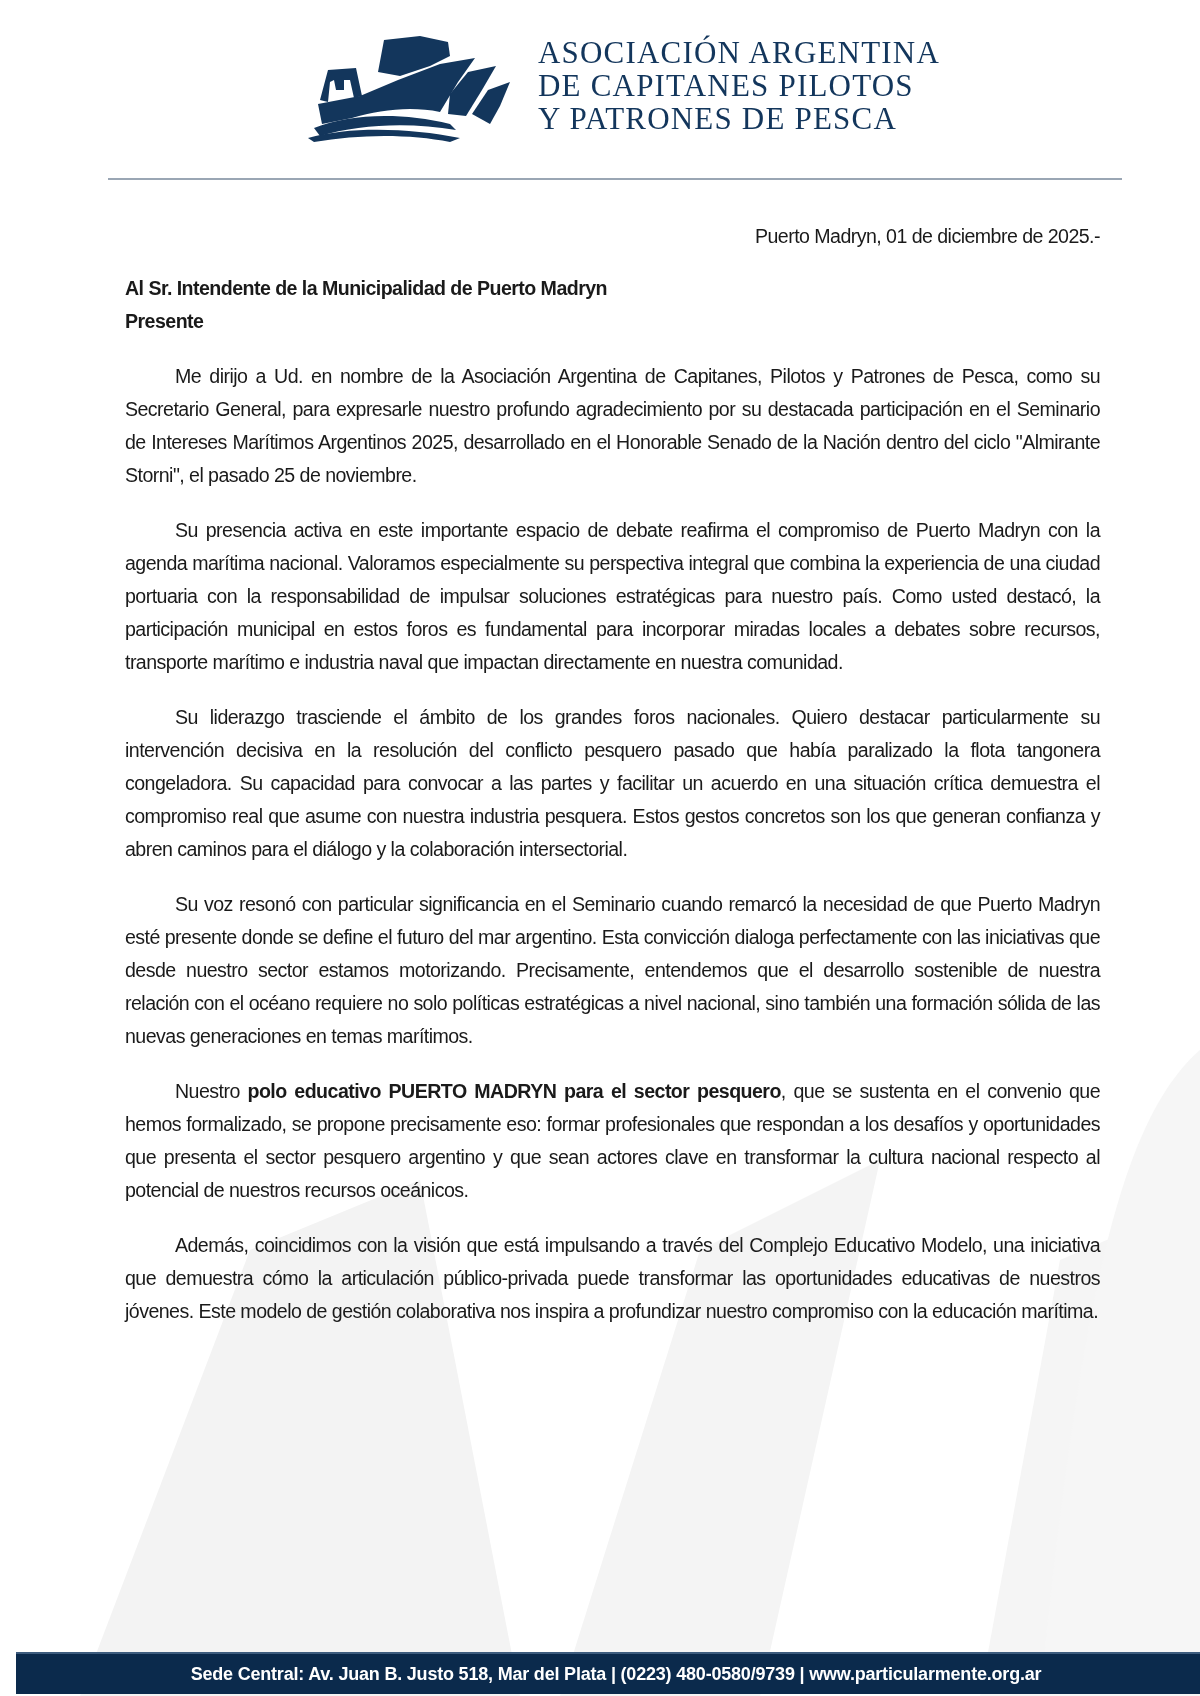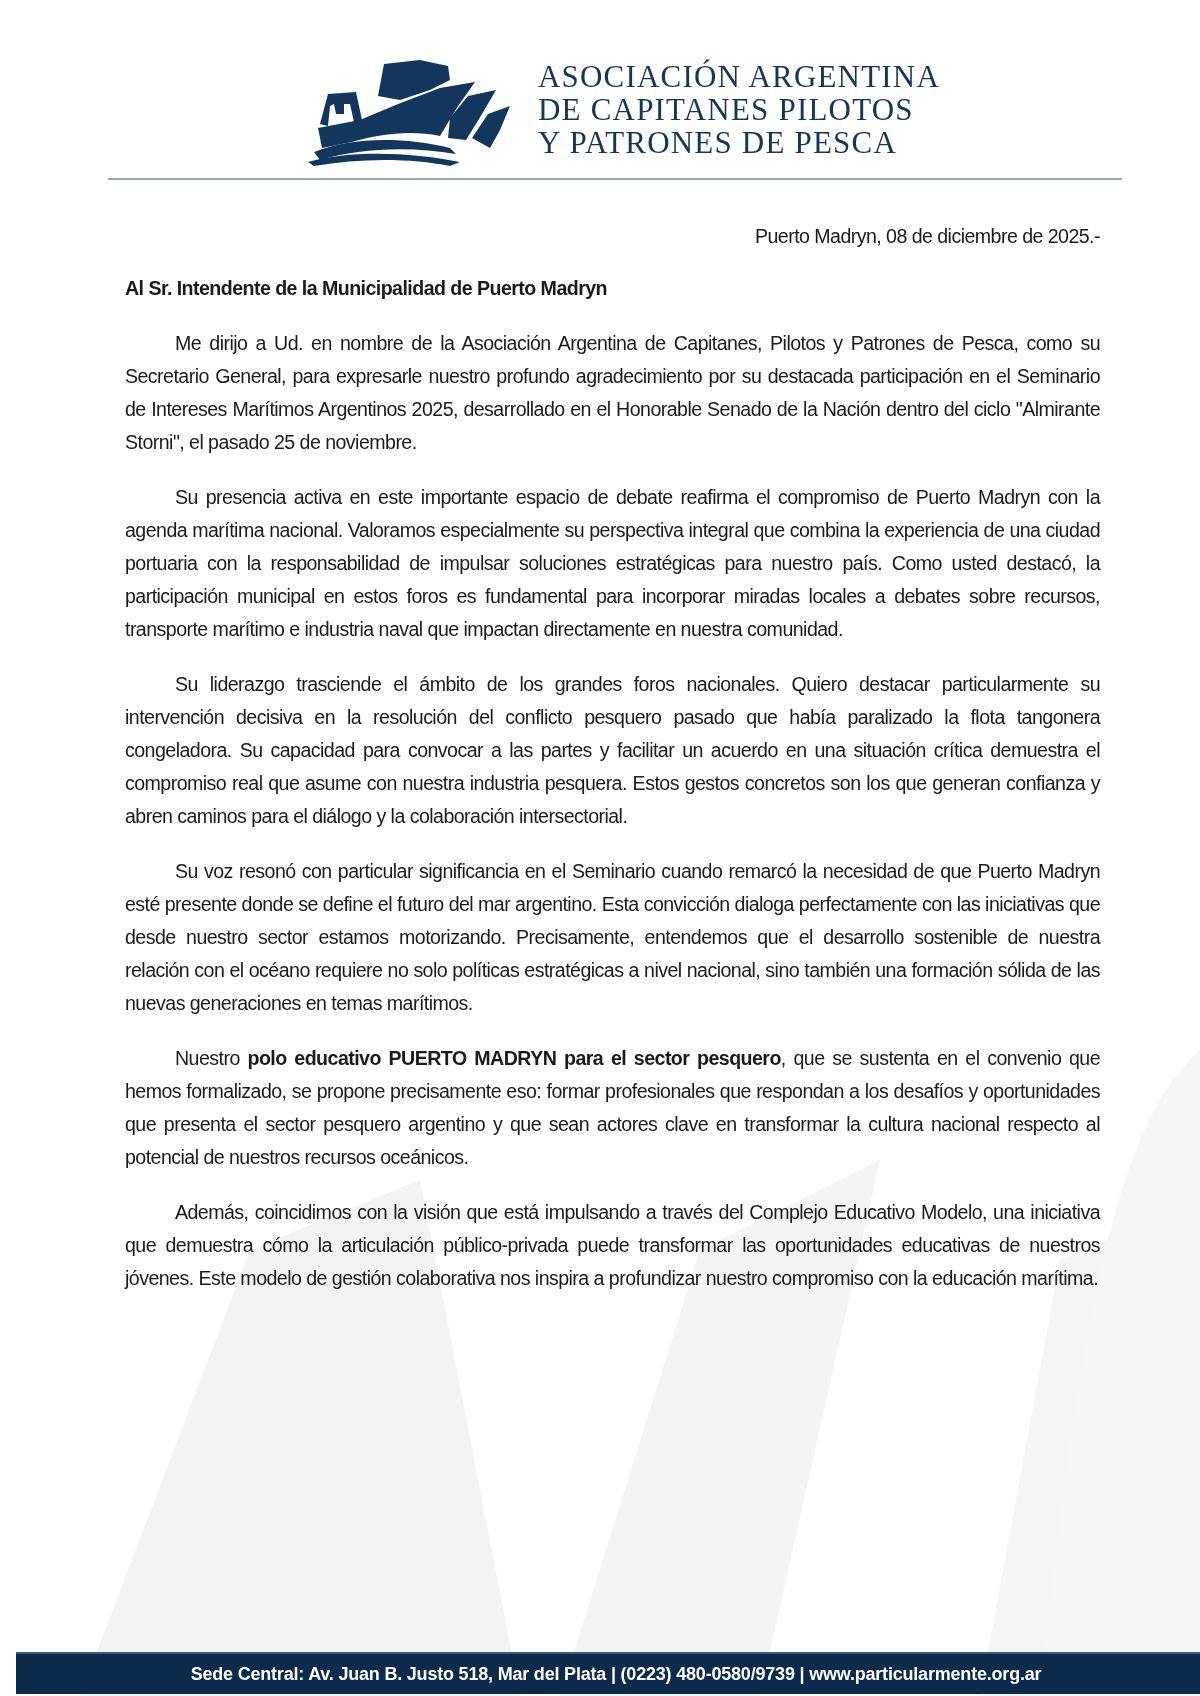--- a/index.html
+++ b/index.html
@@ -7,21 +7,21 @@
       width: 1200px; height: 1696px; position: relative; overflow: hidden;
       background: #ffffff;
       font-family: "Liberation Sans", sans-serif;
       color: #1a1a1a;
     }
     .watermark {
       position: absolute; left: 0; top: 0; width: 1200px; height: 1696px;
       pointer-events: none; z-index: 0;
     }
     .header {
-      position: absolute; top: 28px; left: 300px; height: 120px; width: 640px; z-index: 1; margin-top: 24px;
+      position: absolute; top: 28px; left: 300px; height: 120px; width: 640px; z-index: 1;
     }
     .logo-mark { position: absolute; left: 0; top: 4px; width: 210px; height: 110px; }
     .logo-text {
       position: absolute; left: 238px; top: 8px;
       font-family: "Liberation Serif", serif;
       color: #13365c; font-size: 31px; line-height: 33px; letter-spacing: 1.2px;
     }
     .logo-text div { white-space: nowrap; }
     .rule {
       position: absolute; left: 108px; top: 178px; width: 1014px; height: 2px;
@@ -80,24 +80,25 @@
   <div class="logo-text">
     <div>ASOCIACIÓN ARGENTINA</div>
     <div>DE CAPITANES PILOTOS</div>
     <div>Y PATRONES DE PESCA</div>
   </div>
 </header>
 
 <div class="rule"></div>
 
 <main class="content">
-  <div class="date">Puerto Madryn, 08 de diciembre de 2025.-</div>
+  <div class="date">Puerto Madryn, 01 de diciembre de 2025.-</div>
 
   <div class="recipient">
     <div>Al Sr. Intendente de la Municipalidad de Puerto Madryn</div>
+    <div>Presente</div>
   </div>
 
 
   <p class="para" style="margin-bottom:0">Me dirijo a Ud. en nombre de la Asociación Argentina de Capitanes, Pilotos y Patrones de Pesca, como su Secretario General, para expresarle nuestro profundo agradecimiento por su destacada participación en el Seminario de Intereses Marítimos Argentinos 2025, desarrollado en el Honorable Senado de la Nación dentro del ciclo "Almirante Storni", el pasado 25 de noviembre.</p>
   <p class="para" style="margin-bottom:0">Su presencia activa en este importante espacio de debate reafirma el compromiso de Puerto Madryn con la agenda marítima nacional. Valoramos especialmente su perspectiva integral que combina la experiencia de una ciudad portuaria con la responsabilidad de impulsar soluciones estratégicas para nuestro país. Como usted destacó, la participación municipal en estos foros es fundamental para incorporar miradas locales a debates sobre recursos, transporte marítimo e industria naval que impactan directamente en nuestra comunidad.</p>
   <p class="para" style="margin-bottom:0">Su liderazgo trasciende el ámbito de los grandes foros nacionales. Quiero destacar particularmente su intervención decisiva en la resolución del conflicto pesquero pasado que había paralizado la flota tangonera congeladora. Su capacidad para convocar a las partes y facilitar un acuerdo en una situación crítica demuestra el compromiso real que asume con nuestra industria pesquera. Estos gestos concretos son los que generan confianza y abren caminos para el diálogo y la colaboración intersectorial.</p>
   <p class="para" style="margin-bottom:0">Su voz resonó con particular significancia en el Seminario cuando remarcó la necesidad de que Puerto Madryn esté presente donde se define el futuro del mar argentino. Esta convicción dialoga perfectamente con las iniciativas que desde nuestro sector estamos motorizando. Precisamente, entendemos que el desarrollo sostenible de nuestra relación con el océano requiere no solo políticas estratégicas a nivel nacional, sino también una formación sólida de las nuevas generaciones en temas marítimos.</p>
   <p class="para" style="margin-bottom:0"><span>Nuestro </span><b>polo educativo PUERTO MADRYN para el sector pesquero</b><span>, que se sustenta en el convenio que hemos formalizado, se propone precisamente eso: formar profesionales que respondan a los desafíos y oportunidades que presenta el sector pesquero argentino y que sean actores clave en transformar la cultura nacional respecto al potencial de nuestros recursos oceánicos.</span></p>
   <p class="para" style="margin-bottom:0">Además, coincidimos con la visión que está impulsando a través del Complejo Educativo Modelo, una iniciativa que demuestra cómo la articulación público-privada puede transformar las oportunidades educativas de nuestros jóvenes. Este modelo de gestión colaborativa nos inspira a profundizar nuestro compromiso con la educación marítima.</p>
 </main>

